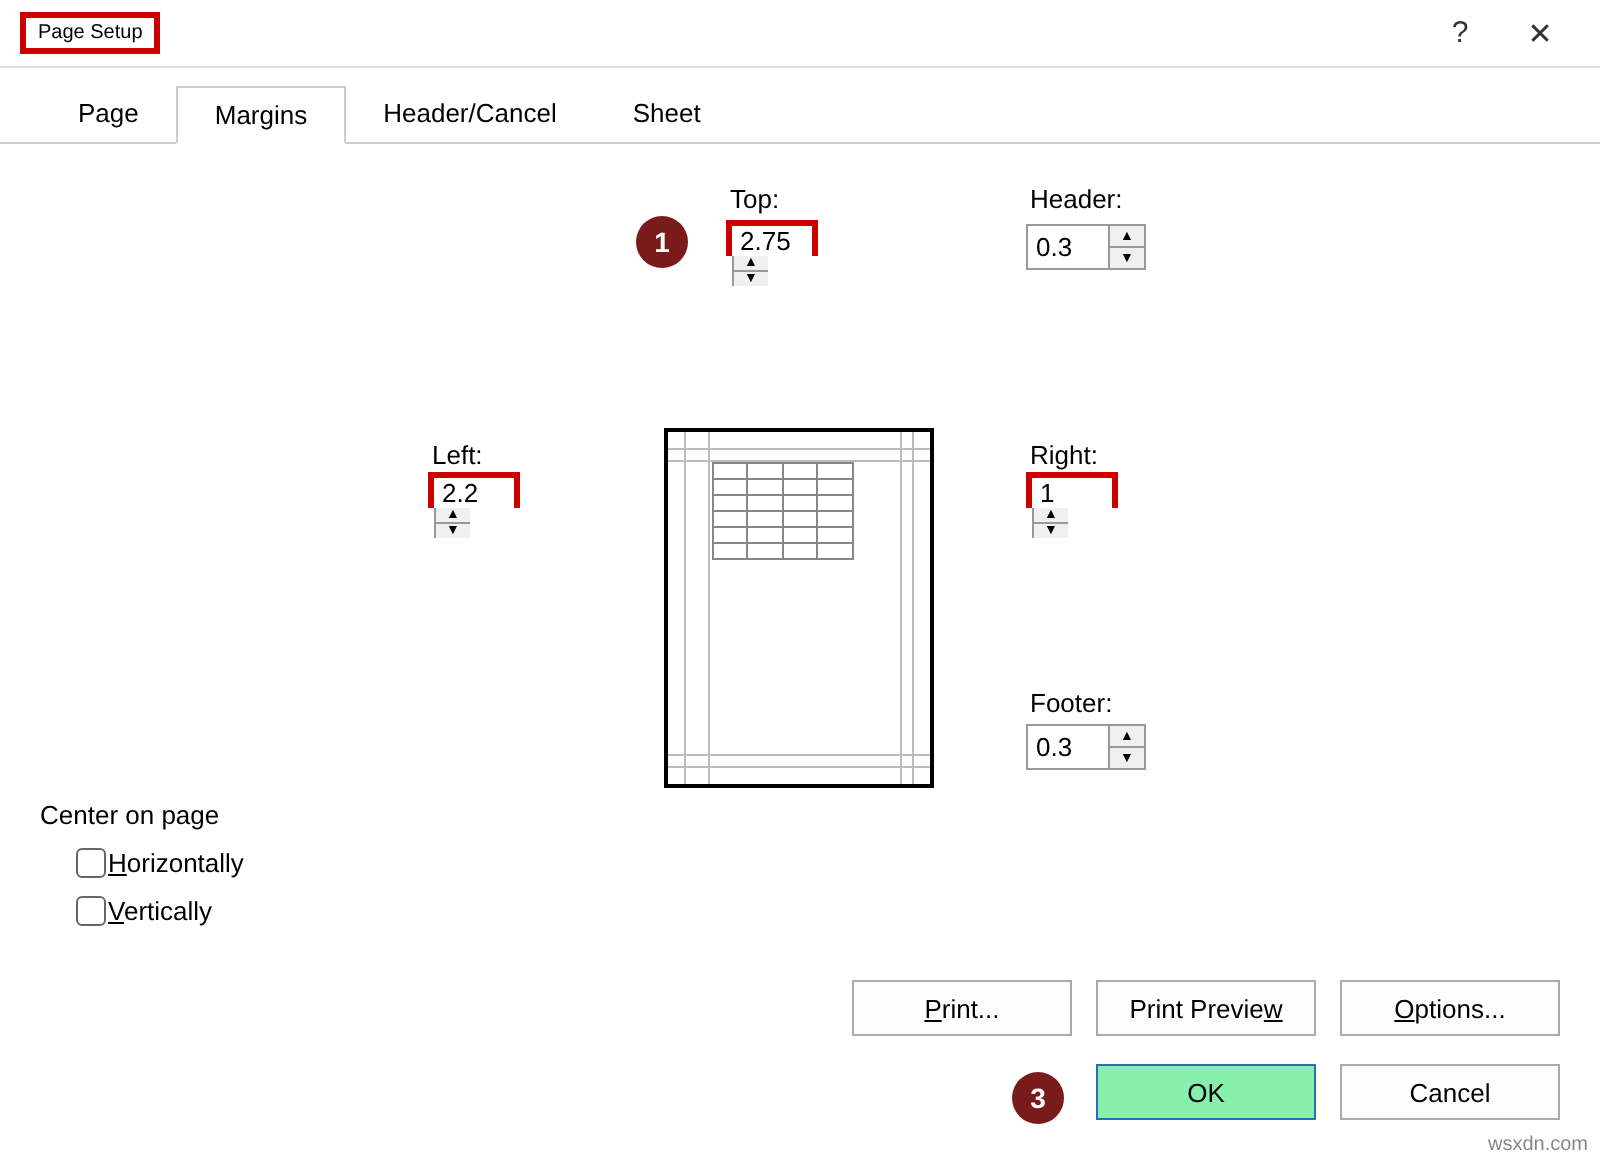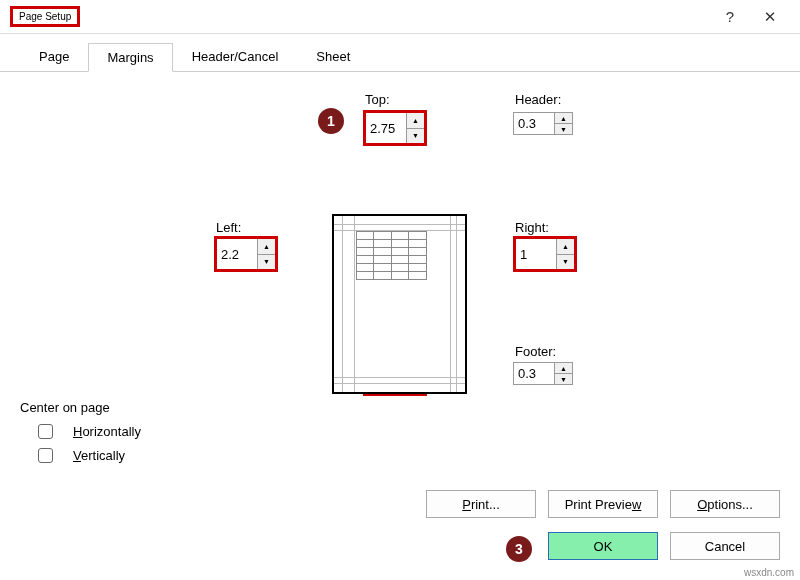--- a/index.html
+++ b/index.html
@@ -8,35 +8,35 @@
 .titlebar .title { font-size: 10px; padding: 2px 6px; }
 .titlebar .spacer { flex: 1; }
 .titlebar .tbtn { width: 40px; text-align: center; font-size: 15px; color: #333; cursor: pointer; }
 .red-box { border: 3px solid #c00; }
 .tabs { display: flex; border-bottom: 1px solid #ccc; padding-left: 20px; margin-top: 8px; }
 .tab { padding: 6px 18px; border: 1px solid transparent; border-bottom: none; cursor: pointer; }
 .tab.active { border: 1px solid #ccc; border-bottom: 1px solid #fff; background: #fff; position: relative; top: 1px; }
 .content { position: relative; height: 440px; }
 .lbl { position: absolute; }
 .spin { position: absolute; display: flex; align-items: stretch; background: #fff; border: 1px solid #999; height: 23px; }
-.spin.red { border: 3px solid #c00; height: 36px; }
+.spin.red { border: 3px solid #c00; height: 18px; flex-direction: column; }
 .spin input { border: none; width: 40px; padding: 0 4px; font-size: 13px; outline: none; }
 .spin .arrows { display: flex; flex-direction: column; border-left: 1px solid #999; }
 .spin .arrows div { width: 17px; flex: 1; display: flex; align-items: center; justify-content: center; font-size: 7px; background: #f0f0f0; cursor: pointer; line-height: 1; }
 .spin .arrows div:first-child { border-bottom: 1px solid #999; }
 .page-prev { position: absolute; left: 332px; top: 142px; width: 135px; height: 180px; border: 2px solid #000; background: #fff; }
 .page-prev::before, .page-prev::after { content: ""; position: absolute; background: #999; }
 .pv-h { position: absolute; left: 0; right: 0; height: 1px; background: #bbb; }
 .pv-v { position: absolute; top: 0; bottom: 0; width: 1px; background: #bbb; }
 .mini-table { position: absolute; left: 22px; top: 15px; width: 70px; }
 .mini-table .r { display: flex; }
 .mini-table .c { flex: 1; height: 9px; border: 1px solid #888; margin: -0.5px; }
 .badge { position: absolute; width: 26px; height: 26px; border-radius: 50%; background: #7a1b1b; color: #fff; display: flex; align-items: center; justify-content: center; font-weight: bold; font-size: 14px; }
 .group-label { position: absolute; }
-.check { position: absolute; display: flex; align-items: flex-start; gap: 20px; }
+.check { position: absolute; display: flex; align-items: flex-start; gap: 1px; }
 .check .box { width: 15px; height: 15px; border: 1px solid #666; border-radius: 3px; background: #fff; cursor: pointer; }
 .buttons { position: absolute; right: 20px; display: flex; gap: 12px; }
 .btn { width: 110px; height: 28px; border: 1px solid #aaa; background: #fdfdfd; display: flex; align-items: center; justify-content: center; cursor: pointer; }
 .btn.ok { background: #86efac; border: 1px solid #2a6fb5; }
 .underline-accel { text-decoration: underline; }
 .watermark { position: absolute; right: 6px; bottom: 2px; font-size: 10px; color: #888; }
 </style>
 </head>
 <body>
 

